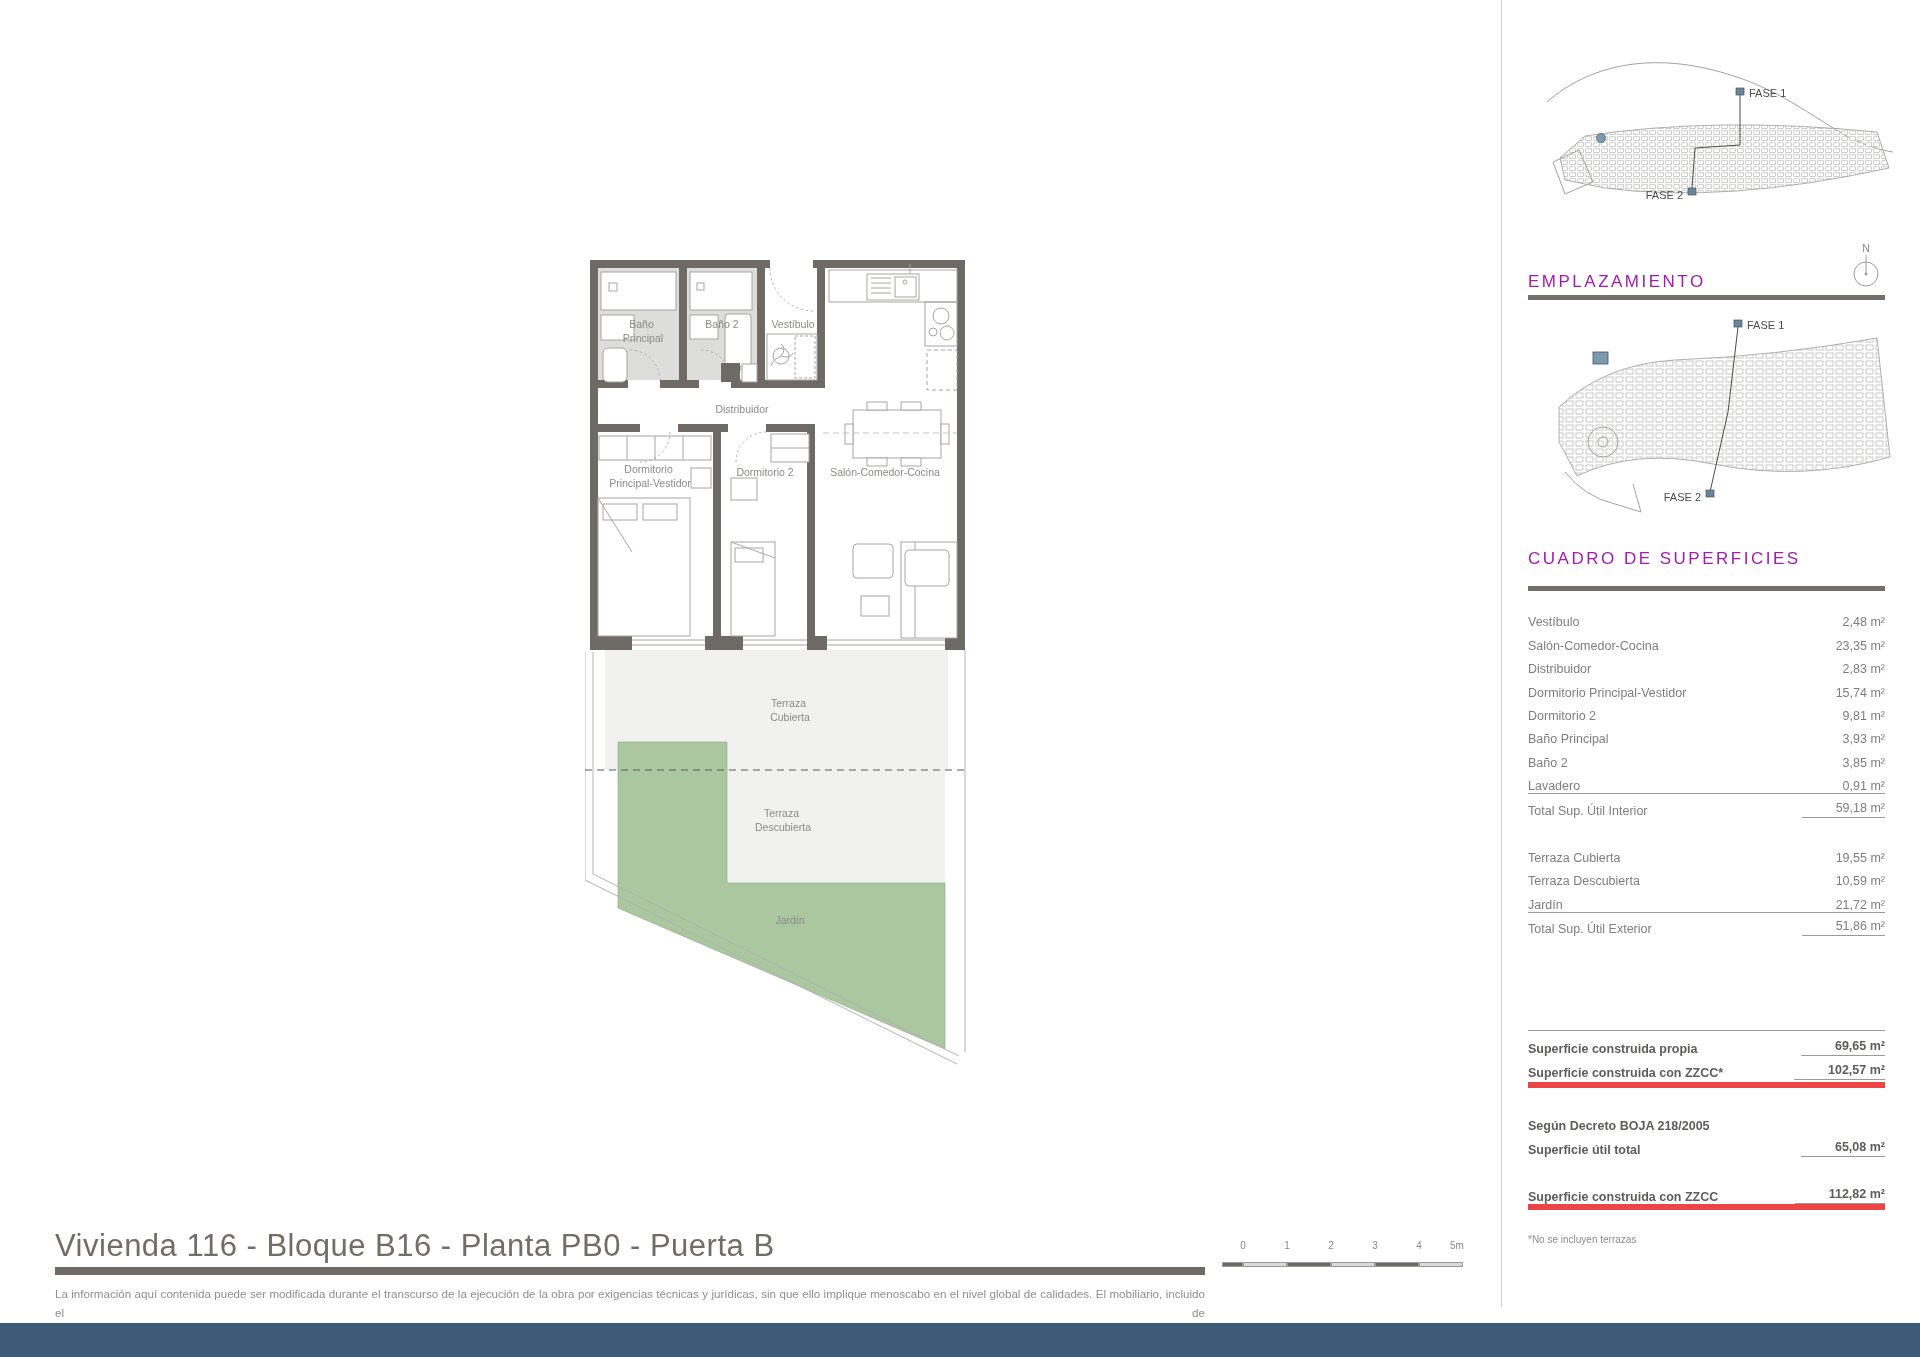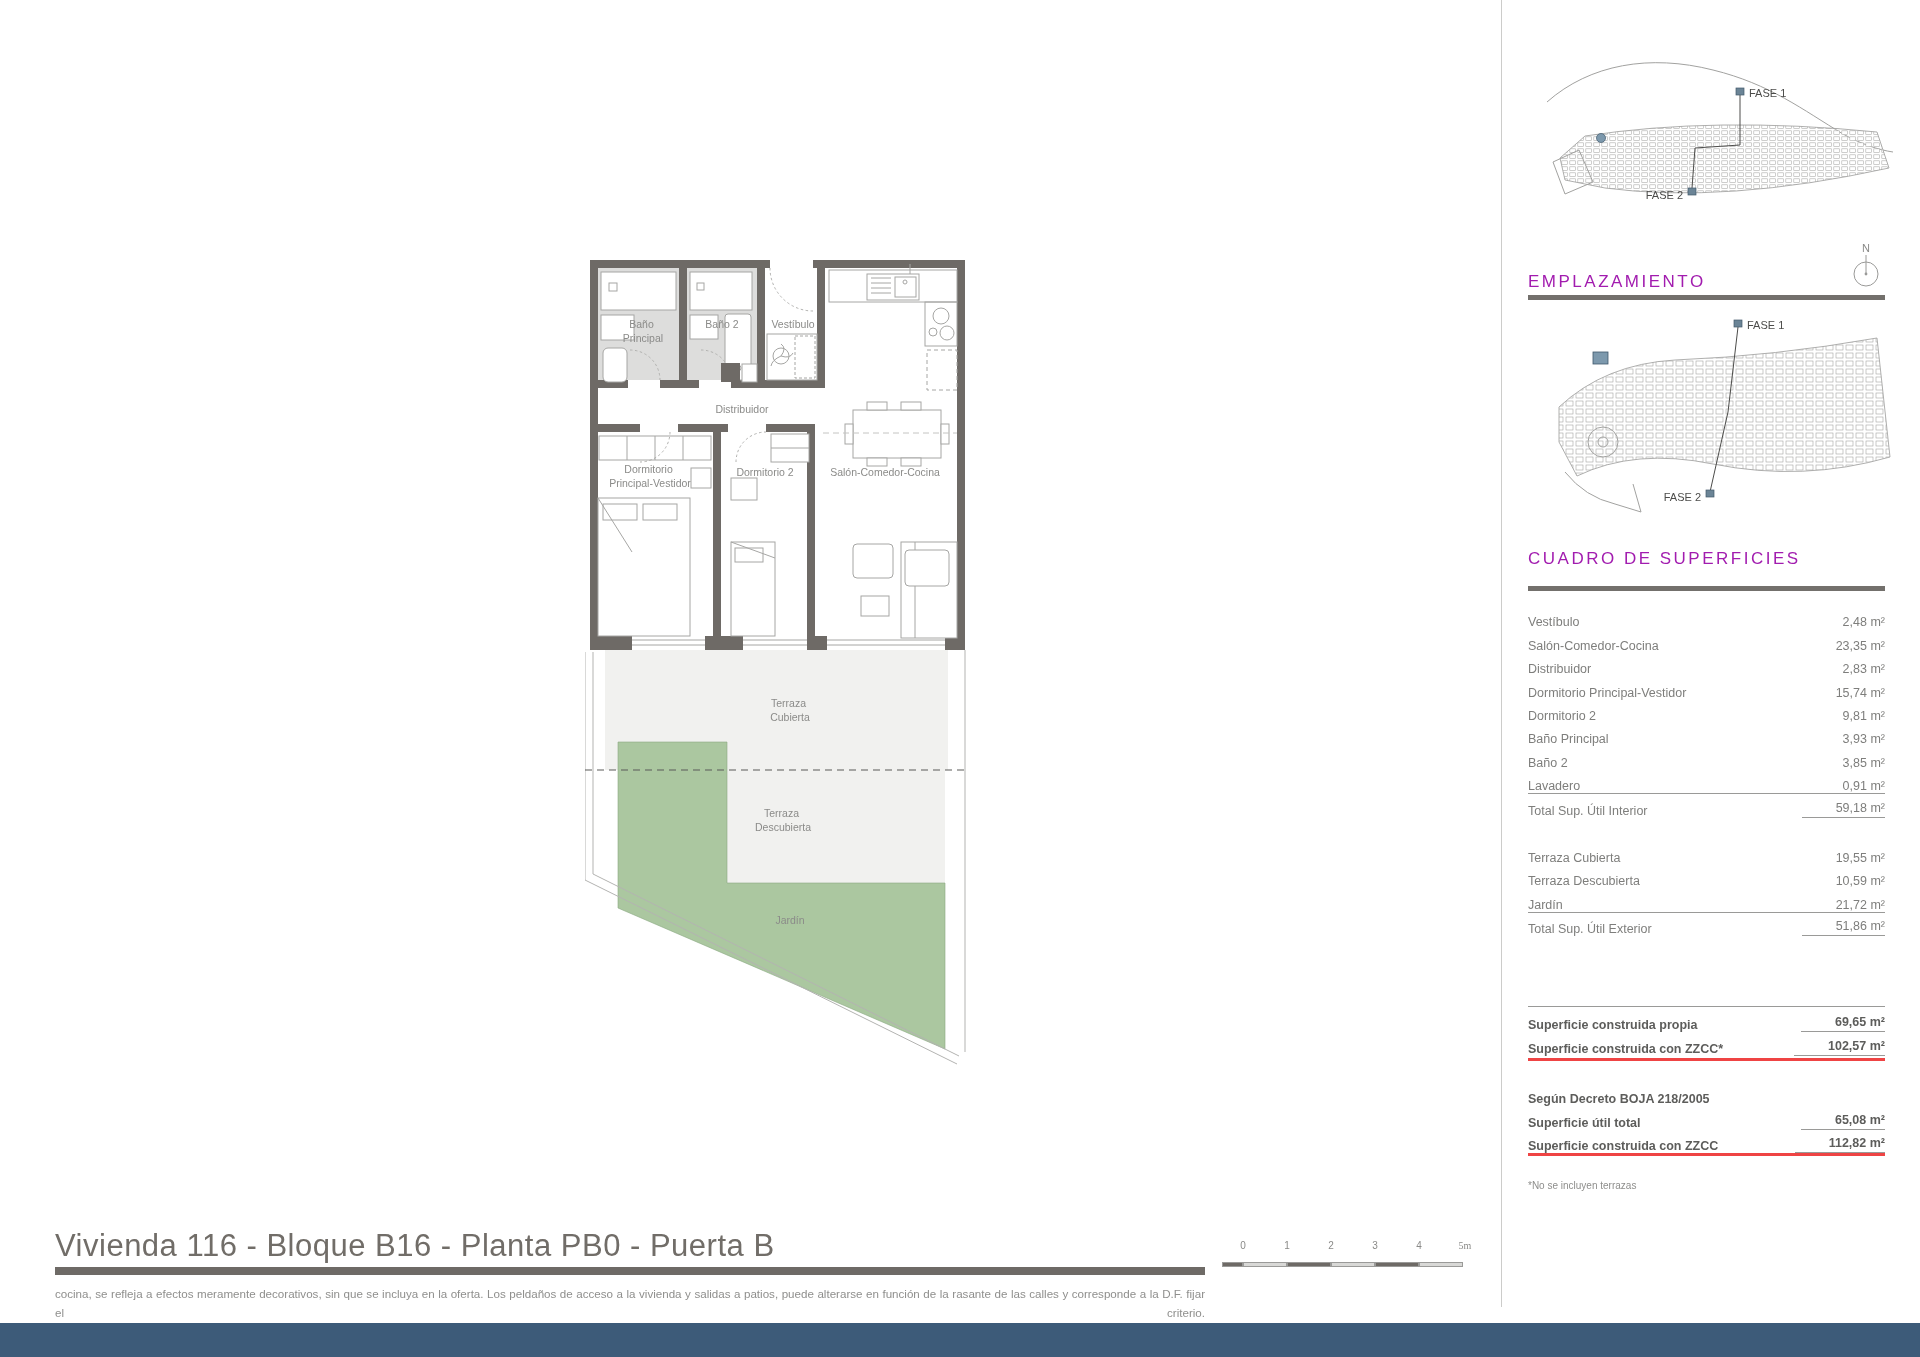--- a/index.html
+++ b/index.html
@@ -10,21 +10,21 @@
   
   .sec-heading{font-size:17px;letter-spacing:2.5px;color:#a21caf;}
   .sec-bar{background:#73706c;height:5px;}
 
   
   .table{width:357px;font-size:12.5px;color:#7e7e7c;}
   .srow{display:flex;justify-content:space-between;align-items:flex-end;height:23.4px;}
   .srow .val{text-align:right;}
   .total .val, .uval{border-bottom:1px solid #9a9a98;padding-left:34px;padding-bottom:2px;}
   .rule-top{border-top:1px solid #9a9a98;}
-  .rule-bot{border-bottom:3px solid #ef4444;}
+  .rule-bot{border-bottom:6px solid #ef4444;margin-top:24px;}
   .bold{font-weight:bold;color:#5d5d5b;}
   .footnote{font-size:10px;color:#8e8e8c;margin-top:24px;}
 
   
   .title{font-size:31px;color:#716d68;letter-spacing:0.5px;}
   .title-bar{background:#6e6a66;height:8px;}
   .disclaimer{width:1150px;font-size:11.6px;line-height:1.6;color:#8f8f8d;
               text-align:justify;}
   .disclaimer div{text-align:justify;text-align-last:justify;}
 
@@ -349,30 +349,31 @@
       <span>Superficie construida con ZZCC</span>
       <span class="val uval">112,82 m²</span>
     </div>
 
     <div class="footnote">*No se incluyen terrazas</div>
   </div>
 
   <div class="abs title" style="left:55px;top:1228px;">Vivienda 116 - Bloque B16 - Planta PB0 - Puerta B</div>
   <div class="abs title-bar" style="left:55px;top:1267px;width:1150px;"></div>
   <div class="abs disclaimer" style="left:55px;top:1285px;">
+    <div>La información aquí contenida puede ser modificada durante el transcurso de la ejecución de la obra por exigencias técnicas y jurídicas, sin que ello implique menoscabo en el nivel global de calidades. El mobiliario, incluido el de</div>
     <div>cocina, se refleja a efectos meramente decorativos, sin que se incluya en la oferta. Los peldaños de acceso a la vivienda y salidas a patios, puede alterarse en función de la rasante de las calles y corresponde a la D.F. fijar el criterio.</div>
   </div>
 
   <div class="abs" style="left:1222px;top:1240px;width:250px;height:30px;">
     <span class="scale-label" style="left:21px;top:0;">0</span>
     <span class="scale-label" style="left:65px;top:0;">1</span>
     <span class="scale-label" style="left:109px;top:0;">2</span>
     <span class="scale-label" style="left:153px;top:0;">3</span>
     <span class="scale-label" style="left:197px;top:0;">4</span>
-    <span class="scale-label" style="left:243px;top:0;font-family:Liberation Serif, serif;">5m</span>
+    <span class="scale-label" style="left:235px;top:0;">5m</span>
     <div class="scale-seg" style="left:0;width:21px;background:#6e6a66;"></div>
     <div class="scale-seg" style="left:21px;width:44px;background:#d8d8d6;"></div>
     <div class="scale-seg" style="left:65px;width:44px;background:#6e6a66;"></div>
     <div class="scale-seg" style="left:109px;width:44px;background:#d8d8d6;"></div>
     <div class="scale-seg" style="left:153px;width:44px;background:#6e6a66;"></div>
     <div class="scale-seg" style="left:197px;width:44px;background:#d8d8d6;"></div>
   </div>
 
   <div class="abs divider" style="left:1501px;top:0;height:1307px;"></div>
   <div class="abs footer-bar" style="left:0;top:1323px;background:#3d5b79;"></div>

